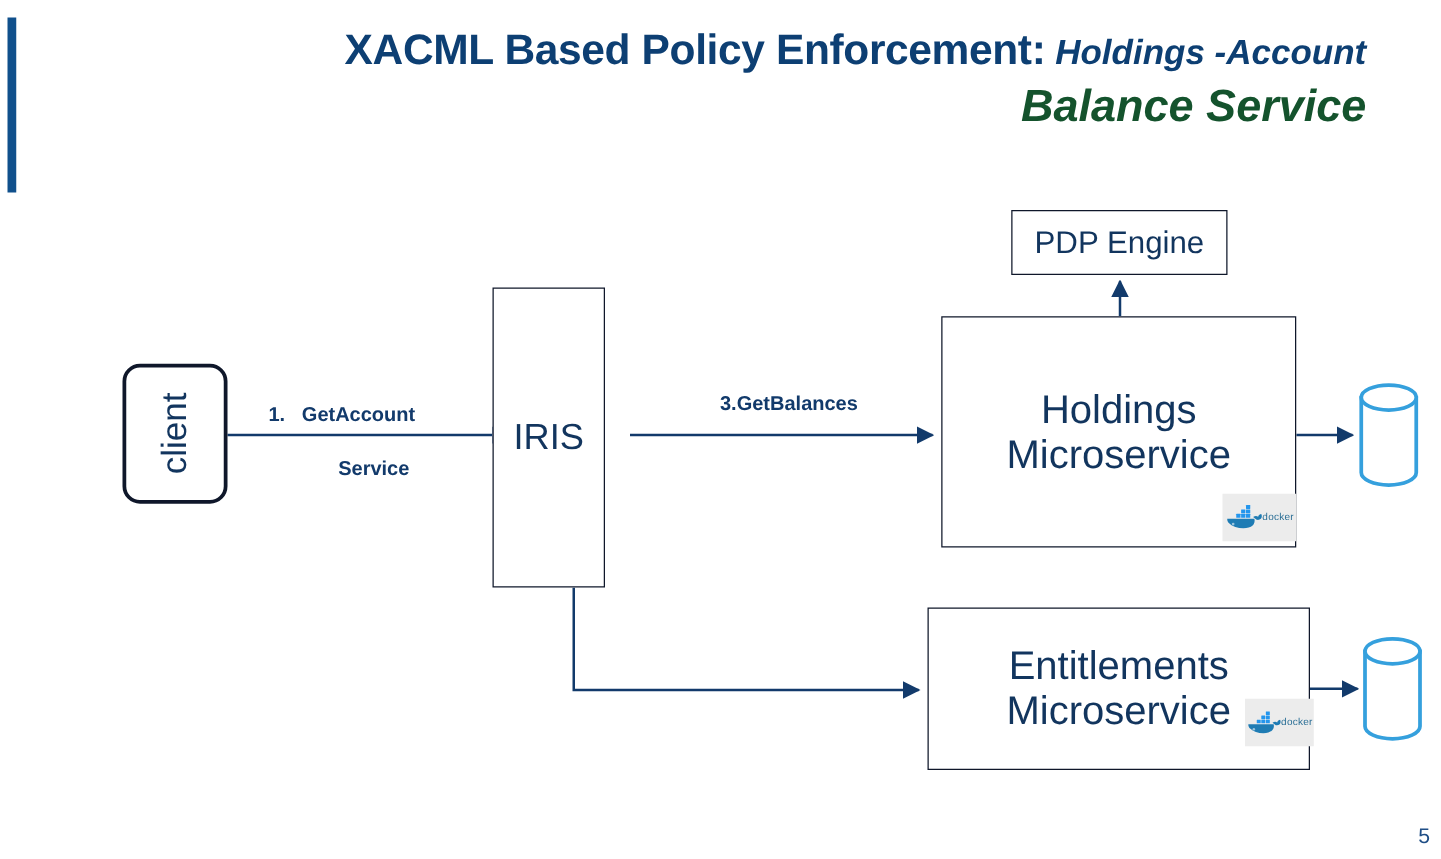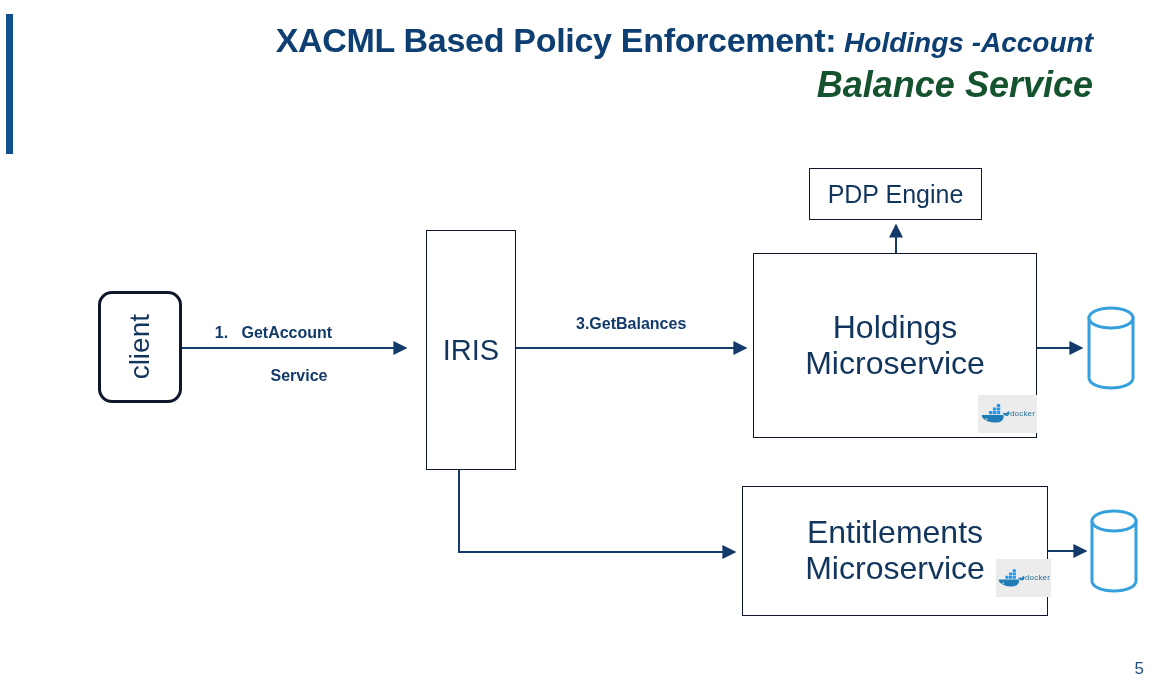--- a/index.html
+++ b/index.html
@@ -91,21 +91,21 @@
     border-radius: 14px;
     border-width: 3px;
   }
   #node-client .node-label {
     font-size: 28px;
     transform: rotate(-90deg);
     white-space: nowrap;
   }
 
   #node-iris {
-    left: 426px;
+    left: 394px;
     top: 230px;
     width: 90px;
     height: 240px;
   }
   #node-iris .node-label {
     font-size: 29px;
   }
 
   #node-pdp {
     left: 809px;

